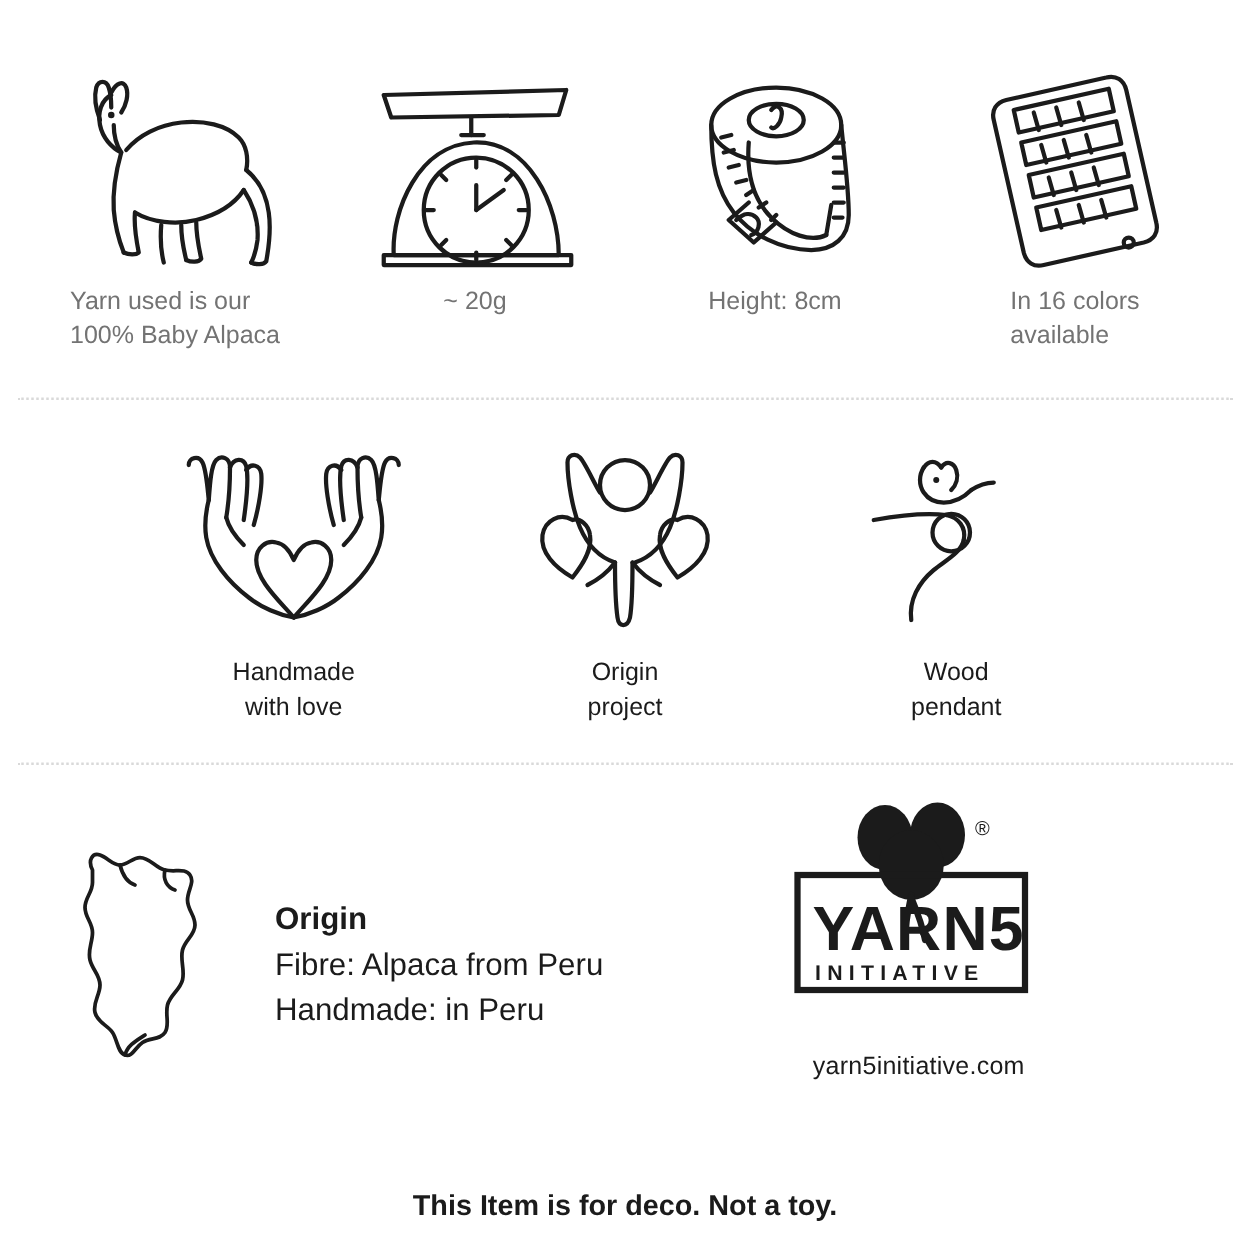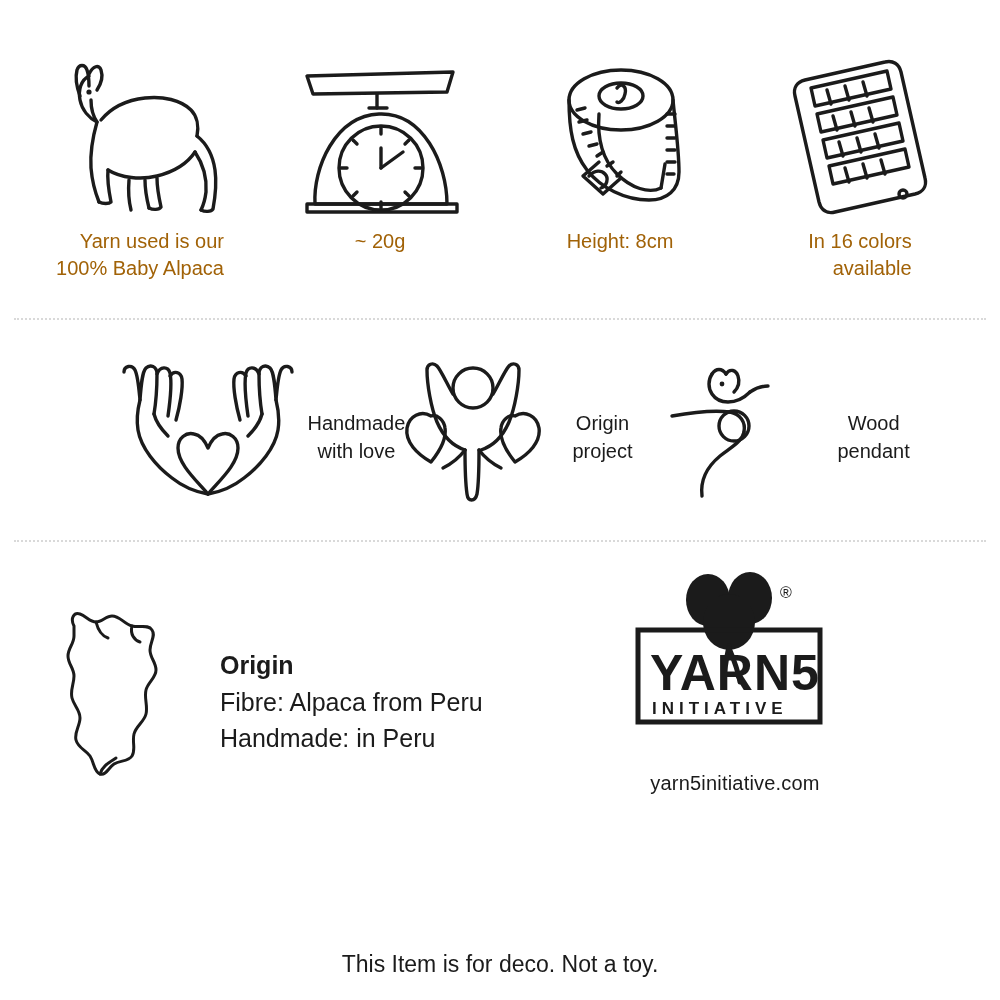--- a/index.html
+++ b/index.html
@@ -41,38 +41,38 @@
     align-items: center;
   }
   .feat .art {
     height: 170px;
     display: flex;
     align-items: center;
     justify-content: center;
   }
   .feat .cap {
     margin-top: 6px;
-    text-align: right;
+    text-align: left;
     font-size: 20px;
     line-height: 1.35;
-    color: #a16207;
+    color: #737373;
     white-space: pre-line;
   }
 
   
   .sec2 {
     padding: 30px 20px 0 20px;
     display: flex;
     justify-content: center;
     gap: 10px;
   }
   .feat2 {
     width: 255px;
     display: flex;
-    flex-direction: row;
+    flex-direction: column;
     align-items: center;
   }
   .feat2 .art {
     height: 160px;
     display: flex;
     align-items: flex-end;
     justify-content: center;
   }
   .feat2 .cap {
     margin-top: 14px;
@@ -122,21 +122,21 @@
   }
 
   
   .footer {
     position: absolute;
     left: 0;
     right: 0;
     bottom: 22px;
     text-align: center;
     font-size: 23px;
-    font-weight: normal;
+    font-weight: bold;
   }
 
   svg { display: block; }
 </style>
 </head>
 <body>
 
 <div class="sheet">
 
   <div class="sec1">

